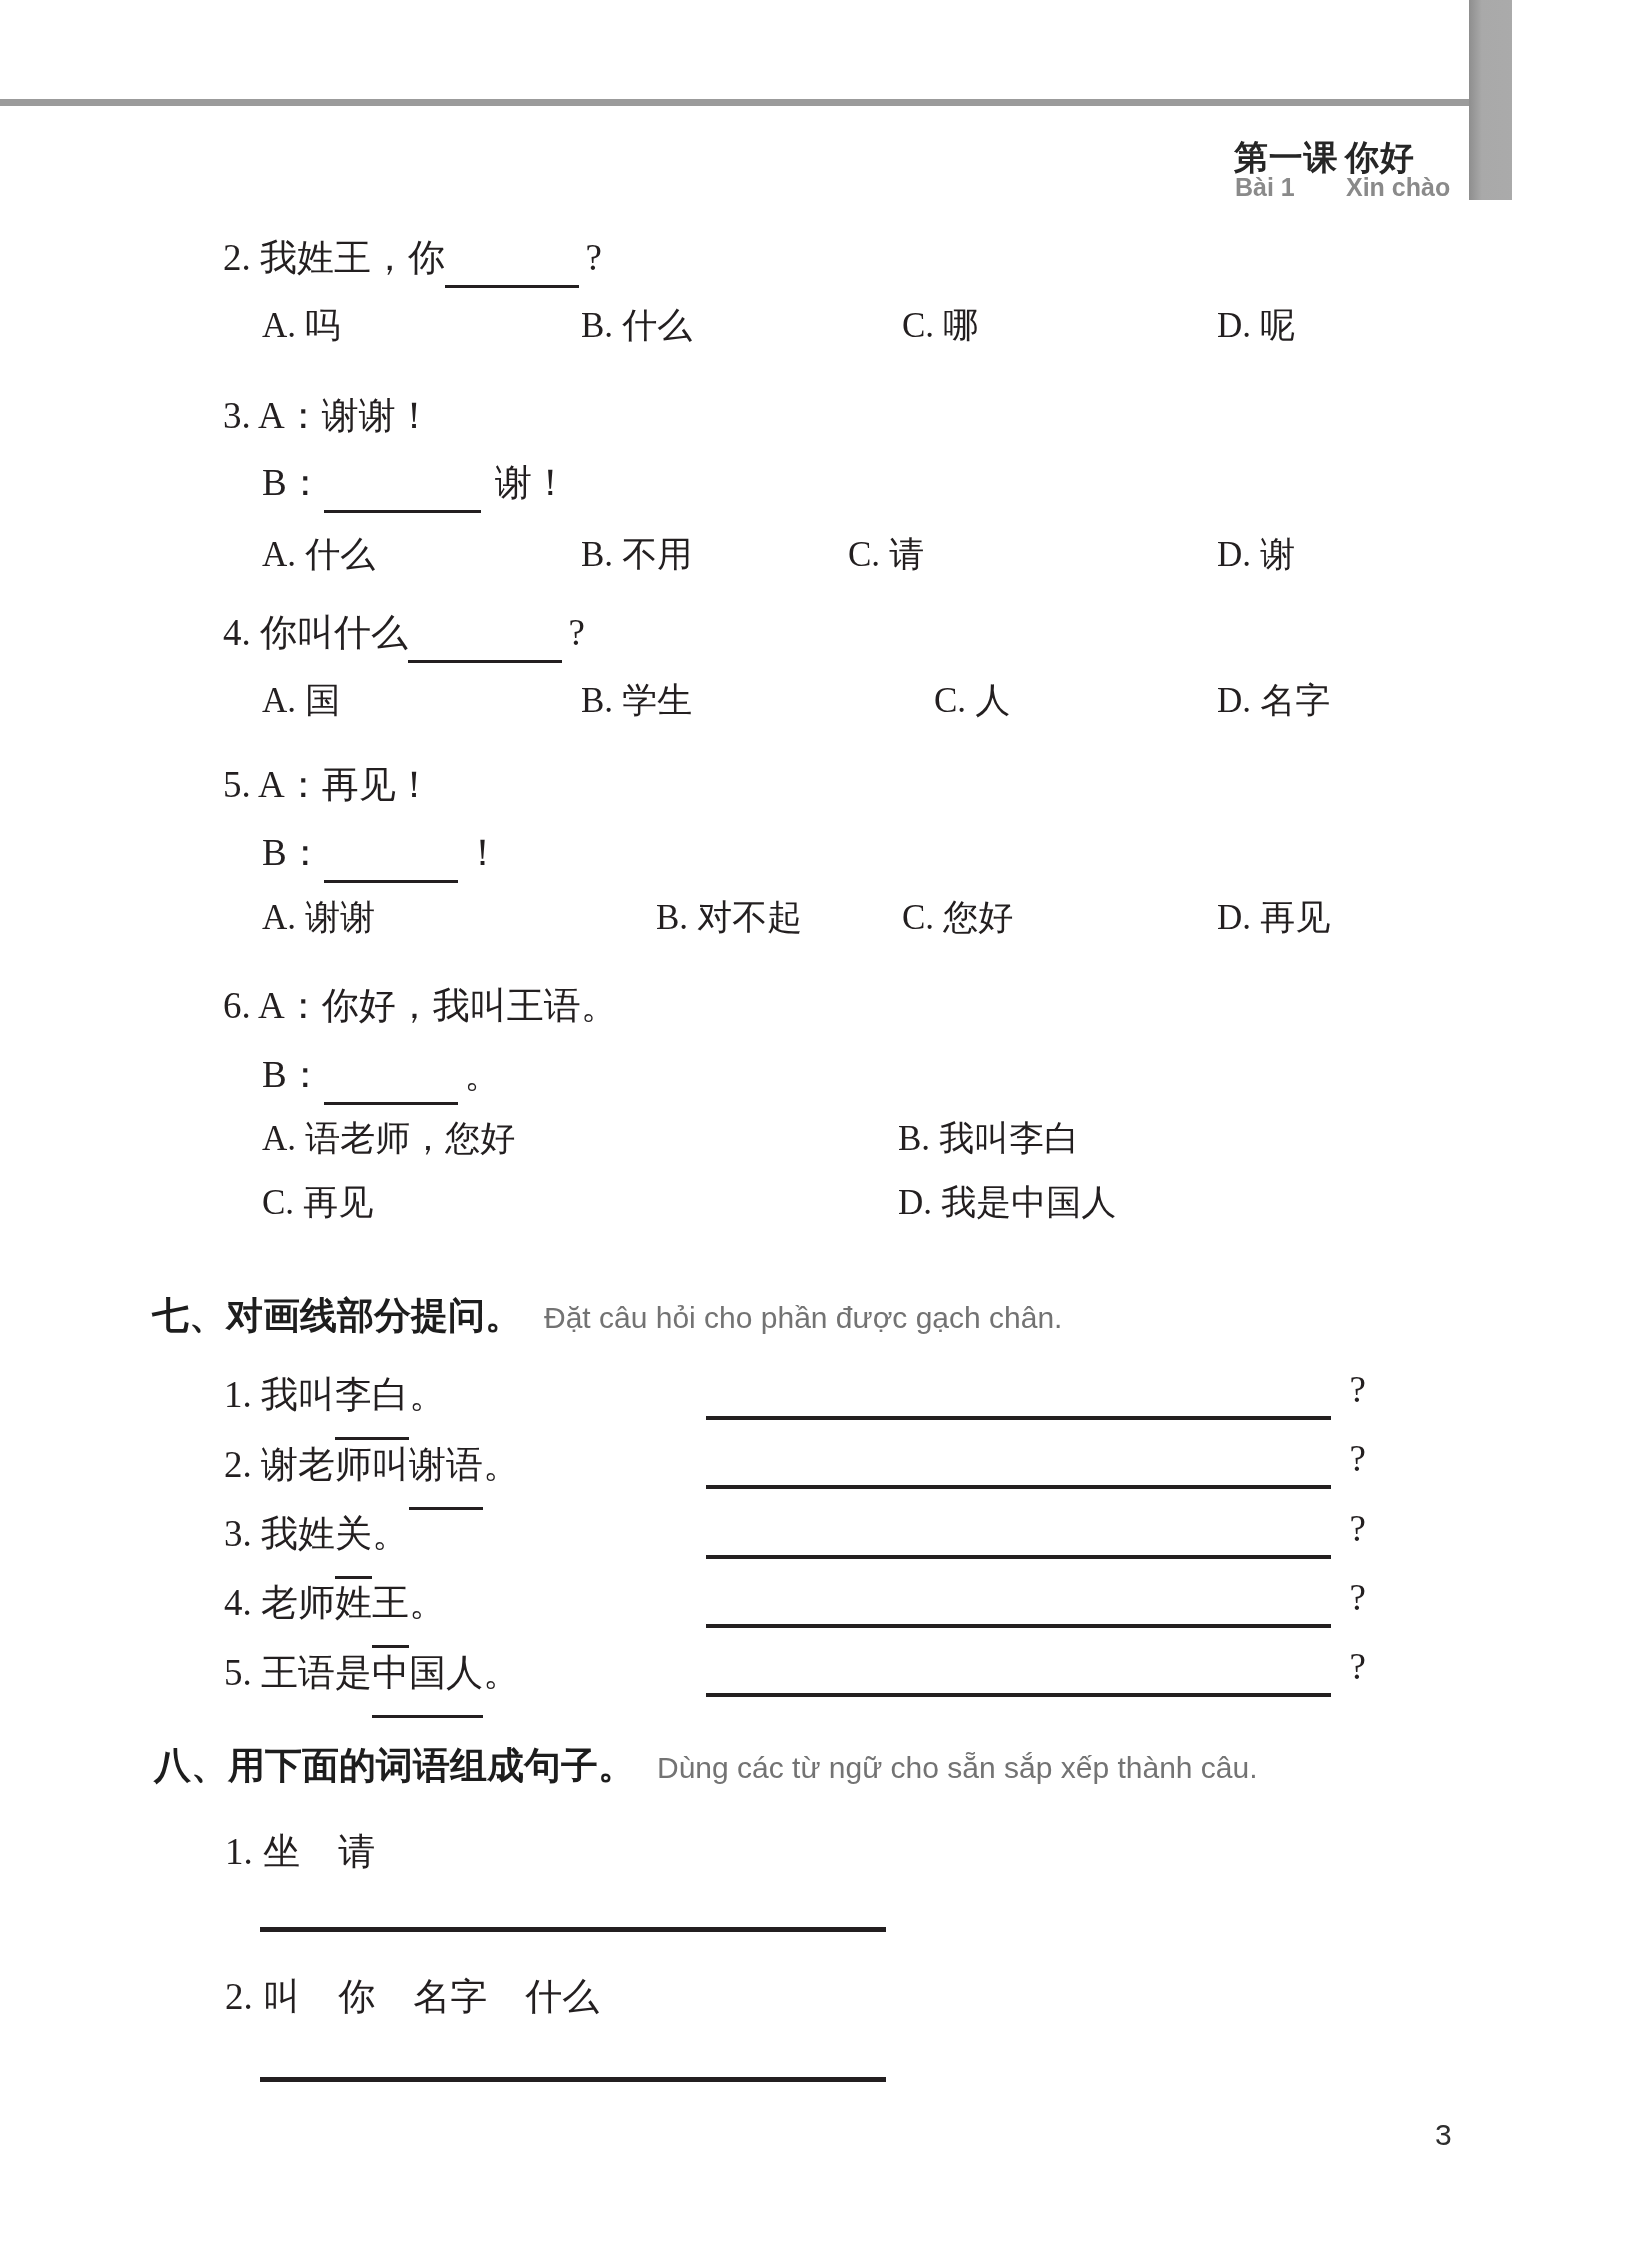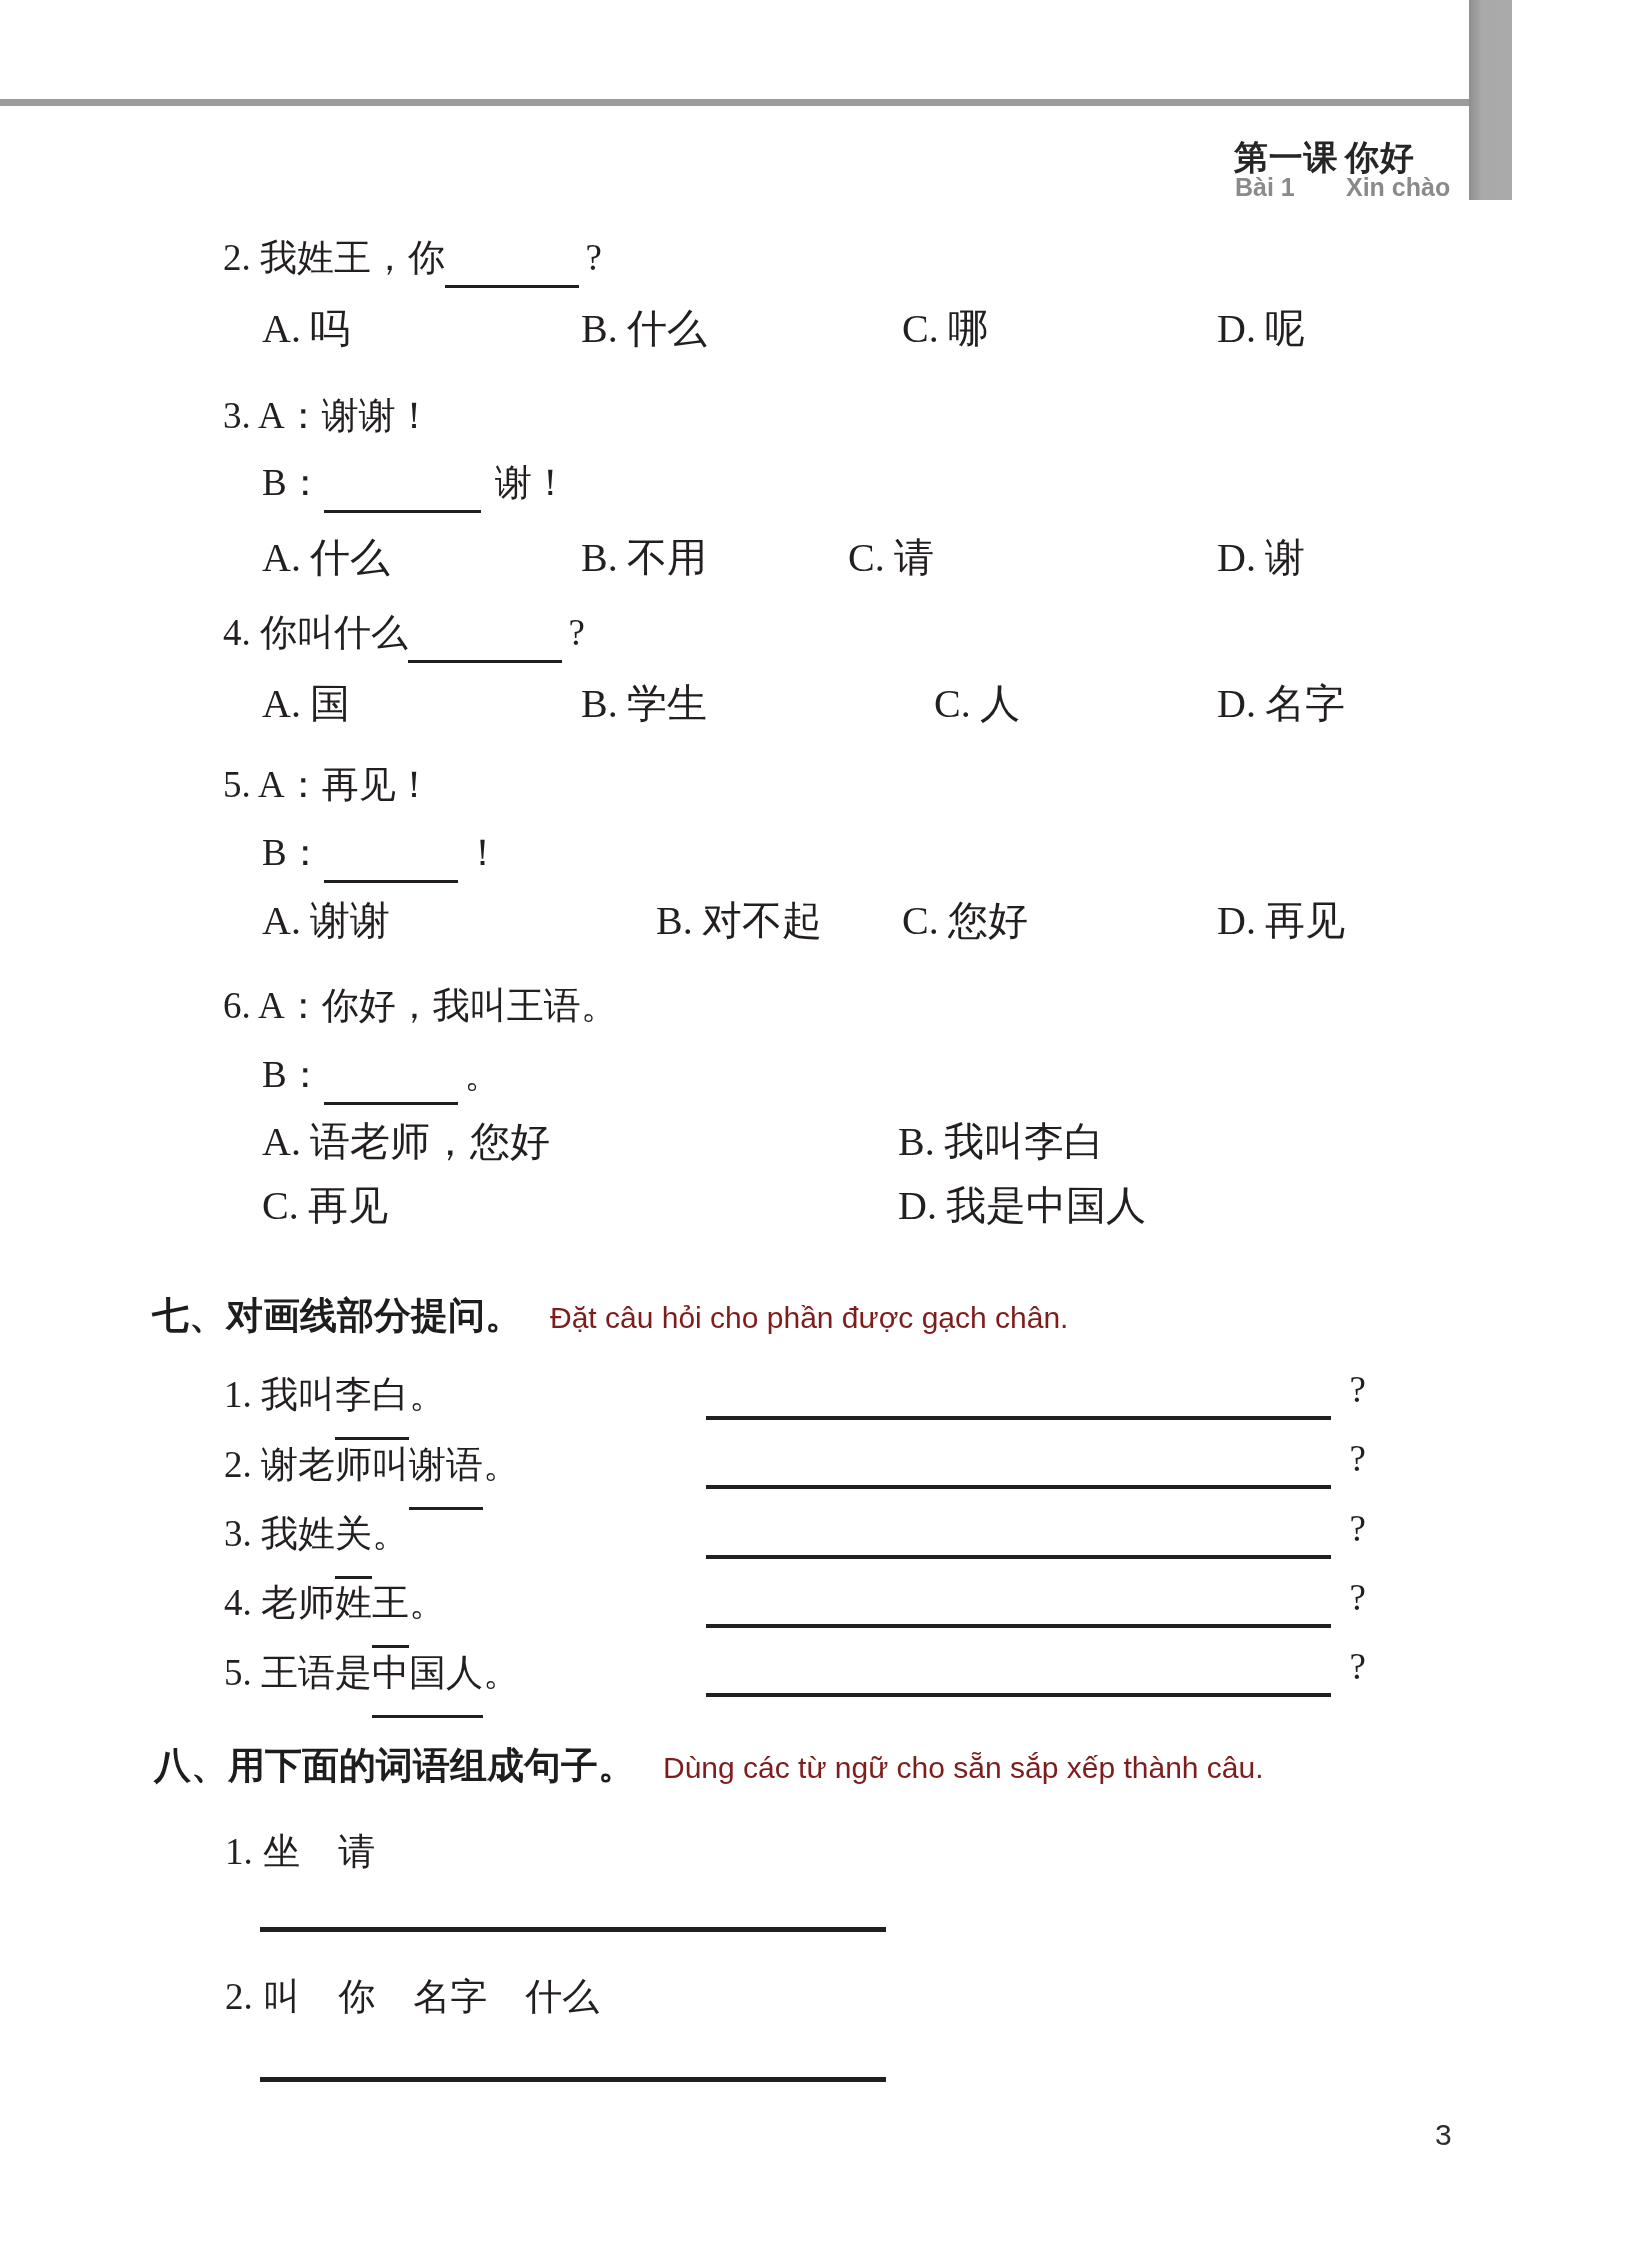--- a/index.html
+++ b/index.html
@@ -2,39 +2,39 @@
 <html style="font-size:10.5px"><head>
 <meta charset="utf-8">
 <style>
   html,body{margin:0;padding:0;background:#ffffff;}
   #page{
     position:relative;width:1512px;height:2250px;background:#ffffff;
     font-family:"Liberation Serif","DejaVu Serif",serif;color:#231f20;overflow:hidden;
   }
   .row{position:absolute;white-space:nowrap;}
   .line{font-size:37px;line-height:1.15;}
-  .opt{position:absolute;top:0;font-size:40px;line-height:1.15;white-space:nowrap;}
+  .opt{position:absolute;top:0;font-size:35px;line-height:1.15;white-space:nowrap;}
   .opt .lab{margin-right:9.2px;}
   .blank{display:inline-block;height:6.5px;border-bottom:3.9px solid #231f20;vertical-align:-18.3px;}
   .w205{width:134px;}
   .w235{width:154px;}
   .w240{width:157px;}
   .post{margin-left:6.5px;}
   .post-far{margin-left:14.4px;}
   .hrule{position:absolute;left:0;top:99px;width:1647px;height:7.2px;background:#9b9b9b;}
   .tab{position:absolute;left:1469px;top:0;width:71px;height:200px;
        background:linear-gradient(90deg,#8e8e8e 0%,#a9a9a9 18%,#ababab 82%,#8e8e8e 100%);}
   .hdr-zh{left:1234px;top:135px;font-family:"Liberation Sans",sans-serif;font-weight:bold;
           font-size:34px;color:#262626;letter-spacing:0.7px;}
   .hdr-vi{left:1235px;top:173px;font-family:"Liberation Sans",sans-serif;font-weight:bold;
           font-size:25px;color:#8a8a8a;}
   .hcol{display:inline-block;width:111px;}
   .sec{font-family:"Liberation Sans",sans-serif;white-space:nowrap;}
   .sec-zh{font-size:37px;font-weight:bold;color:#1d1d1d;}
-  .sec-vi{font-size:30px;color:#7f1d1d;margin-left:28px;font-family:"Liberation Sans",sans-serif;}
+  .sec-vi{font-size:30px;color:#737373;margin-left:22px;font-family:"Liberation Sans",sans-serif;}
   .num{margin-right:9.2px;}
   .ul{border-bottom:3.3px solid #231f20;padding-bottom:22px;}
   .ans7{position:absolute;left:706px;width:625px;height:43px;border-bottom:4.6px solid #231f20;}
   .ans7 .qm{position:absolute;right:-35px;bottom:5.2px;font-size:37px;}
   .s8w{margin-left:38px;}
   .ans8{position:absolute;left:260px;width:626px;height:0;border-top:5.2px solid #231f20;}
   .pageno{position:absolute;left:1435px;top:2118px;font-family:"Liberation Sans",sans-serif;
           font-size:30px;color:#2e2e2e;}
 </style>
 </head>

